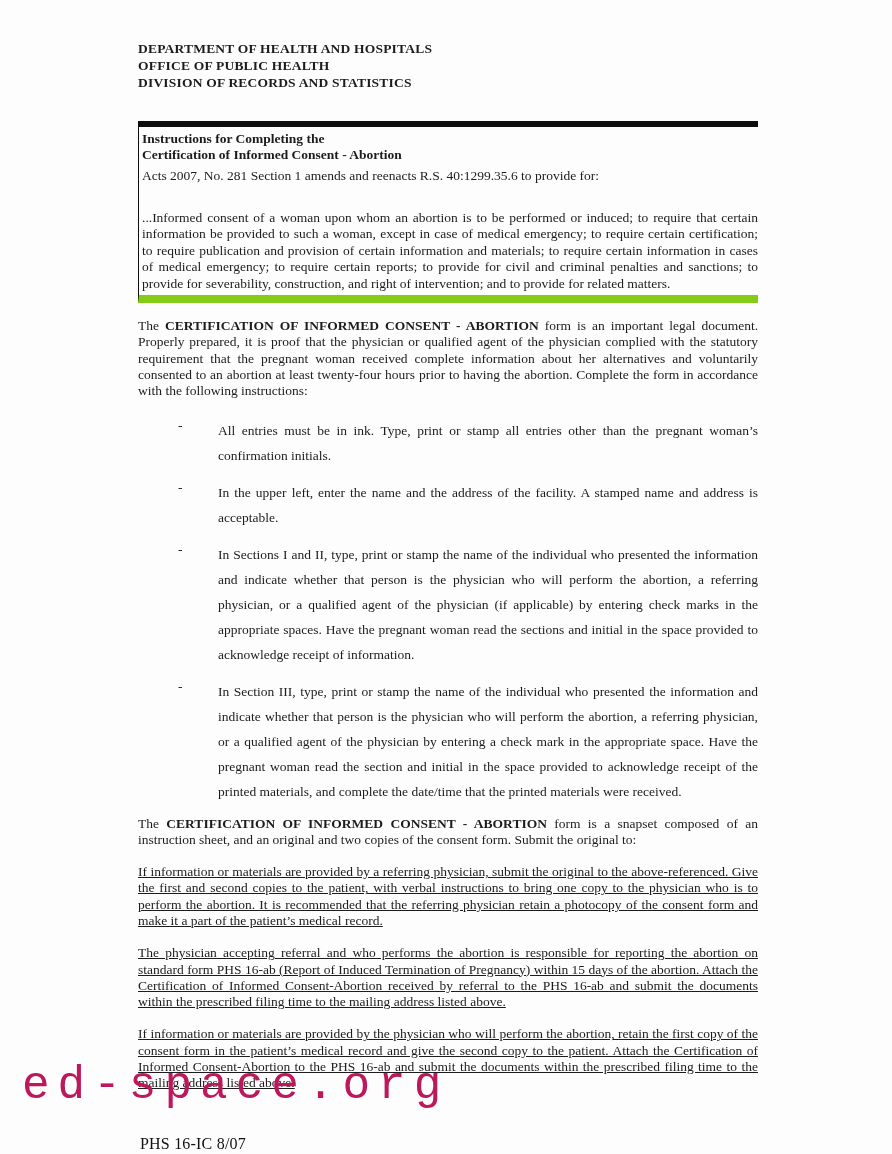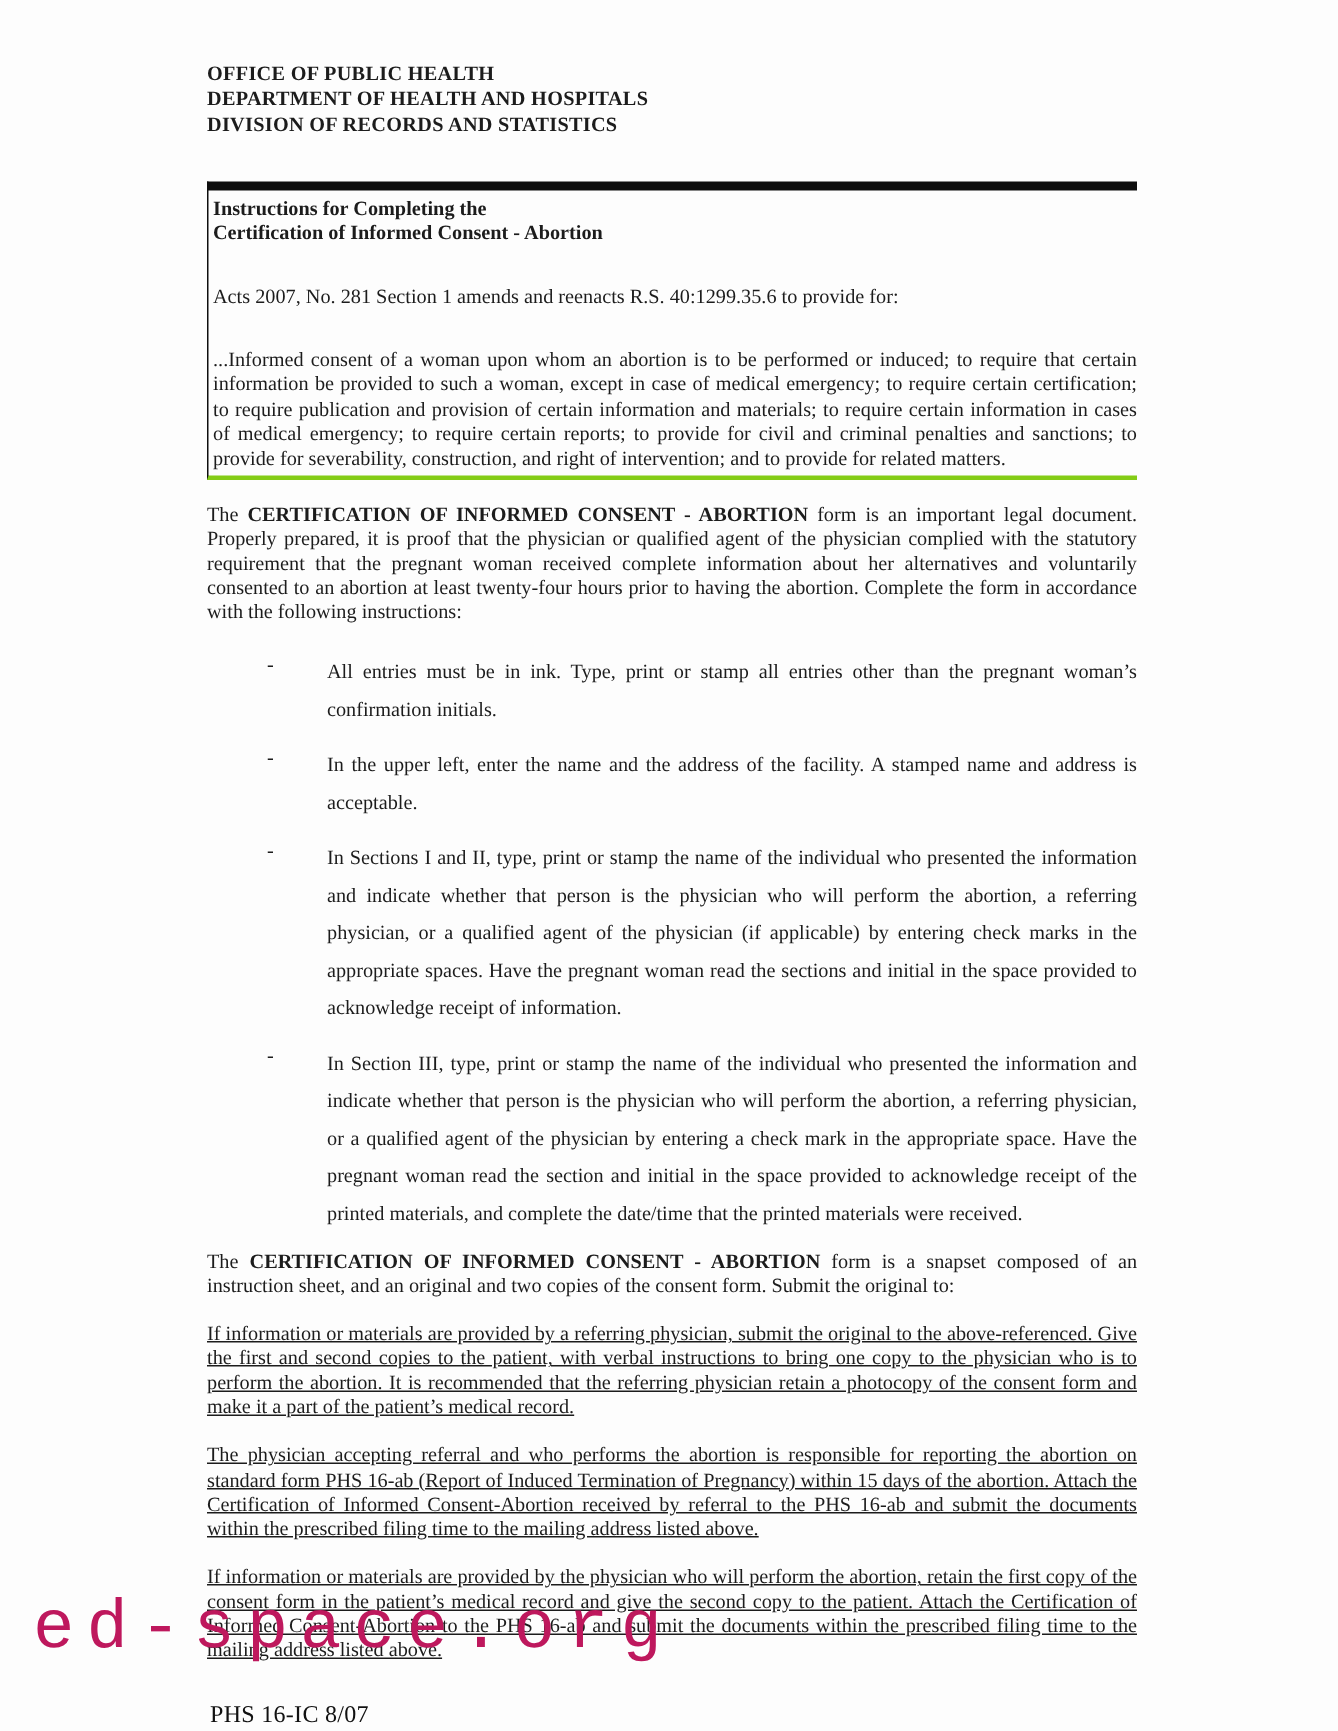--- a/index.html
+++ b/index.html
@@ -18,26 +18,26 @@
     padding:40px 134px 0 138px;
     font-size:13.5px;
     line-height:16px;
   }
   
   .doc-header{font-weight:bold;line-height:17px;letter-spacing:.2px;}
   
   .statute-box{
     margin-top:30px;
     border-top:6px solid #0e0e0e;
-    border-bottom:3px solid #84cc16;
+    border-bottom:8px solid #84cc16;
     border-left:1.5px solid #0e0e0e;
     padding:4px 0 3px 3px;
   }
   .box-title{font-weight:bold;line-height:16px;}
-  .acts-line{margin-top:27px;}
+  .acts-line{margin-top:5px;}
   .statute-excerpt{
     margin-top:26px;
     text-align:justify;
     line-height:16.4px;
   }
   
   .para{text-align:justify;line-height:16.3px;}
   .intro-para{margin-top:15px;}
   .b{font-weight:bold;}
   
@@ -70,22 +70,22 @@
     letter-spacing:.2px;
     margin-top:39px;
   }
 </style>
 </head>
 <body>
 
 <div class="page">
 
   <div class="doc-header">
+    <div>DEPARTMENT OF HEALTH AND HOSPITALS</div>
     <div>OFFICE OF PUBLIC HEALTH</div>
-    <div>DEPARTMENT OF HEALTH AND HOSPITALS</div>
     <div>DIVISION OF RECORDS AND STATISTICS</div>
   </div>
 
   <div class="statute-box">
     <div class="box-title">
       <div>Instructions for Completing the</div>
       <div>Certification of Informed Consent - Abortion</div>
     </div>
     <div class="acts-line">Acts 2007, No. 281 Section 1 amends and reenacts R.S. 40:1299.35.6 to provide for:</div>
     <div class="statute-excerpt">...Informed consent of a woman upon whom an abortion is to be performed or induced; to require that certain information be provided to such a woman, except in case of medical emergency; to require certain certification; to require publication and provision of certain information and materials; to require certain information in cases of medical emergency; to require certain reports; to provide for civil and criminal penalties and sanctions; to provide for severability, construction, and right of intervention; and to provide for related matters.</div>

